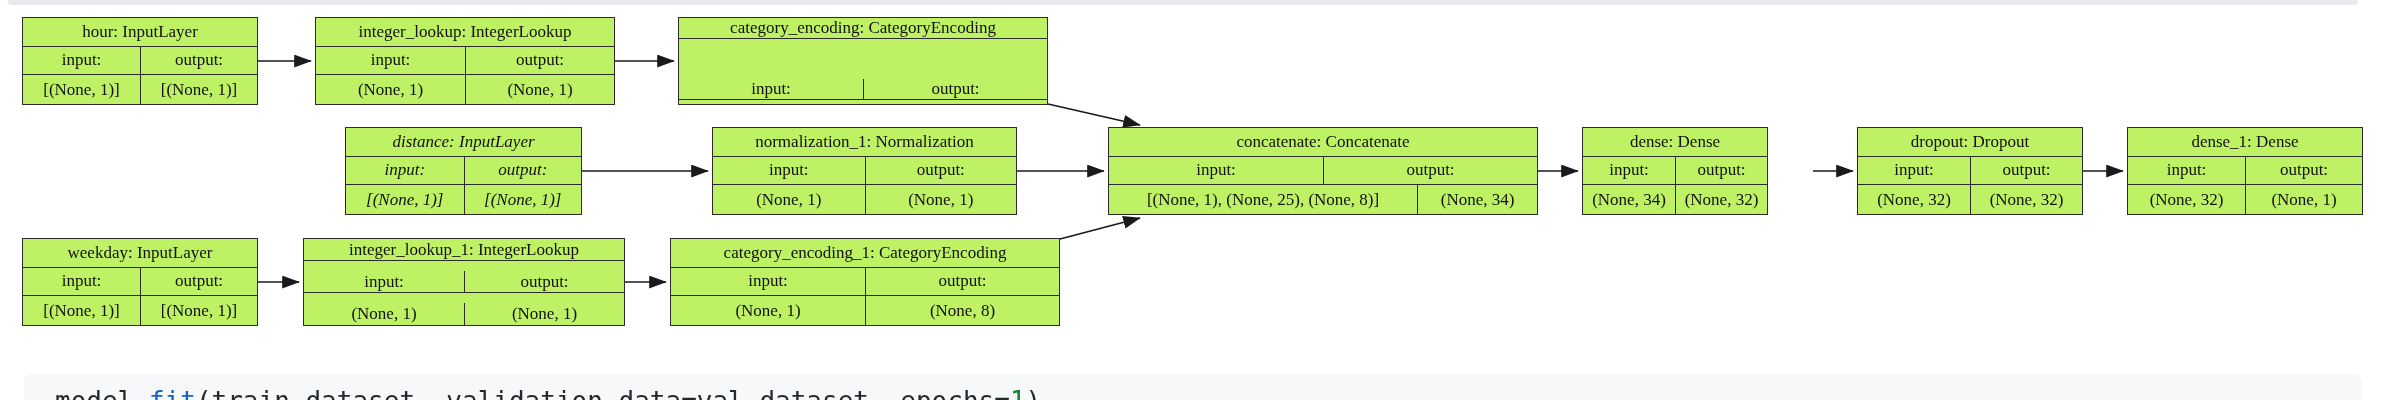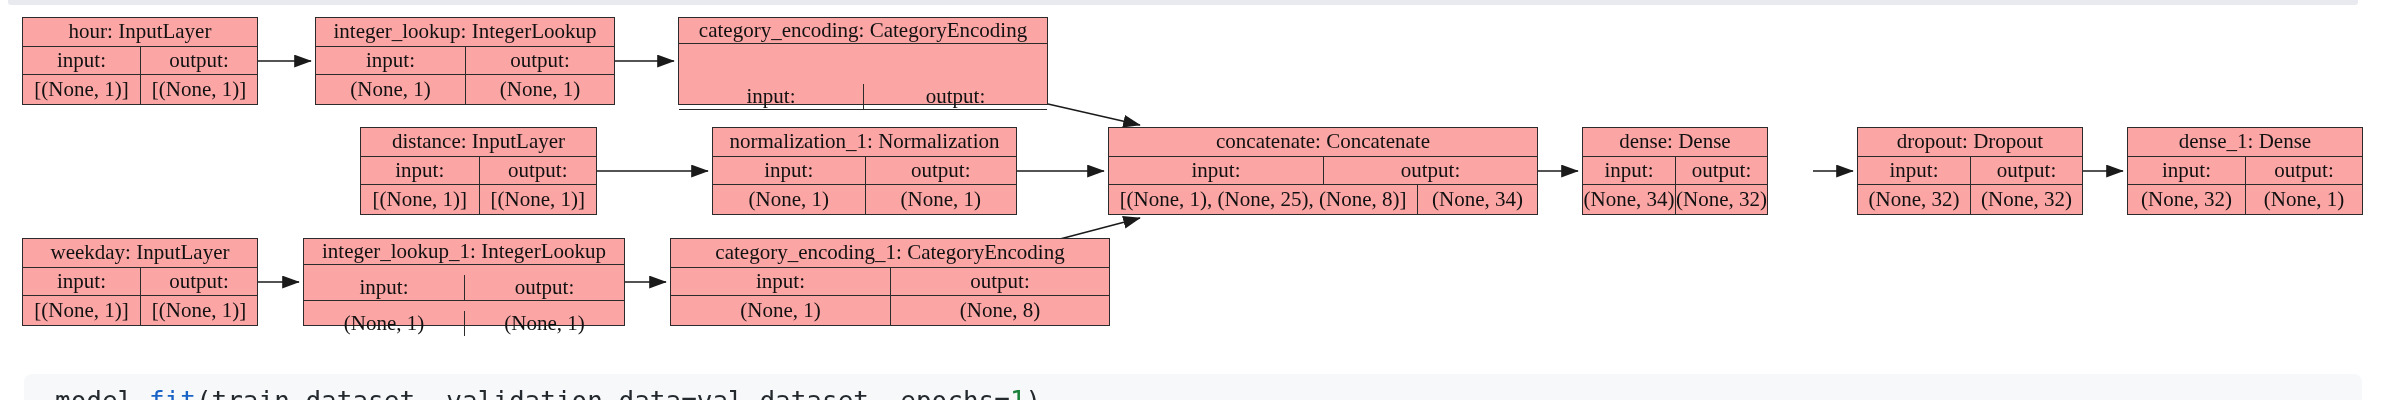--- a/index.html
+++ b/index.html
@@ -7,23 +7,23 @@
     width:2386px; height:400px; position:relative; overflow:hidden;
     background:#ffffff; font-family:"Liberation Serif", serif;
   }
   .top-strip {
     position:absolute; left:8px; top:0; width:2350px; height:5px;
     background:#e9eaef; border-radius:0 0 3px 3px;
   }
   .diagram { position:absolute; left:0; top:0; width:2386px; height:362px; }
   .edges-svg { position:absolute; left:0; top:0; }
   .node {
-    position:absolute; box-sizing:border-box; background:#fca5a5;
+    position:absolute; box-sizing:border-box; background:#bef264;
     border:1.6px solid #2b2b2b; display:grid; grid-template-rows:1fr 1fr 1fr;
-    font-size:21px; color:#111; height:88px;text-align:right;
+    font-size:17px; color:#111; height:88px;text-align:right;
   }
   .nrow { display:flex; align-items:center; justify-content:center; box-sizing:border-box; }
   .nrow.title { border-bottom:1.6px solid #2b2b2b; }
   .nrow.mid   { border-bottom:1.6px solid #2b2b2b; }
   .nrow.two { display:flex; align-items:stretch; justify-content:flex-start; padding:0; }
   .cell {
     flex:1 1 50%; display:flex; align-items:center; justify-content:center;
     box-sizing:border-box; white-space:nowrap; overflow:hidden;
   }
   .cell + .cell { border-left:1.6px solid #2b2b2b; }
@@ -97,21 +97,21 @@
     <div class="nrow mid two">
       <div class="cell">input:</div>
       <div class="cell">output:</div>
     </div>
     <div class="nrow two">
       <div class="cell">(None, 1)</div>
       <div class="cell">(None, 25)</div>
     </div>
   </div>
 
-  <div class="node" style="left:360px; top:127px; width:237px;">
+  <div class="node" style="left:345px; top:127px; width:237px;font-style:italic;">
     <div class="nrow title">distance: InputLayer</div>
     <div class="nrow mid two">
       <div class="cell">input:</div>
       <div class="cell">output:</div>
     </div>
     <div class="nrow two">
       <div class="cell">[(None, 1)]</div>
       <div class="cell">[(None, 1)]</div>
     </div>
   </div>
@@ -193,21 +193,21 @@
     <div class="nrow mid two">
       <div class="cell">input:</div>
       <div class="cell">output:</div>
     </div>
     <div class="nrow two">
       <div class="cell">(None, 1)</div>
       <div class="cell">(None, 1)</div>
     </div>
   </div>
 
-  <div class="node" style="left:670px; top:238px; width:440px;">
+  <div class="node" style="left:670px; top:238px; width:390px;">
     <div class="nrow title">category_encoding_1: CategoryEncoding</div>
     <div class="nrow mid two">
       <div class="cell">input:</div>
       <div class="cell">output:</div>
     </div>
     <div class="nrow two">
       <div class="cell">(None, 1)</div>
       <div class="cell">(None, 8)</div>
     </div>
   </div>

